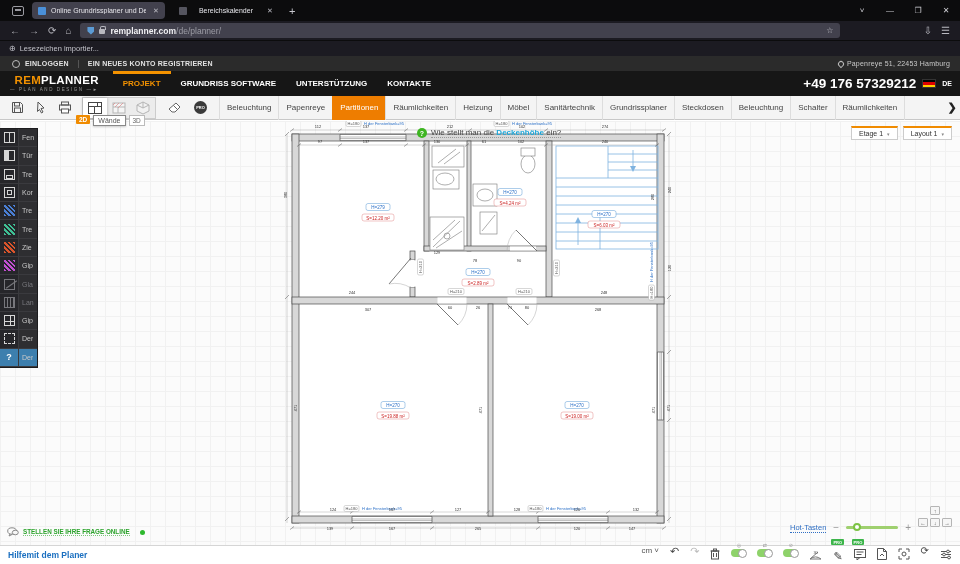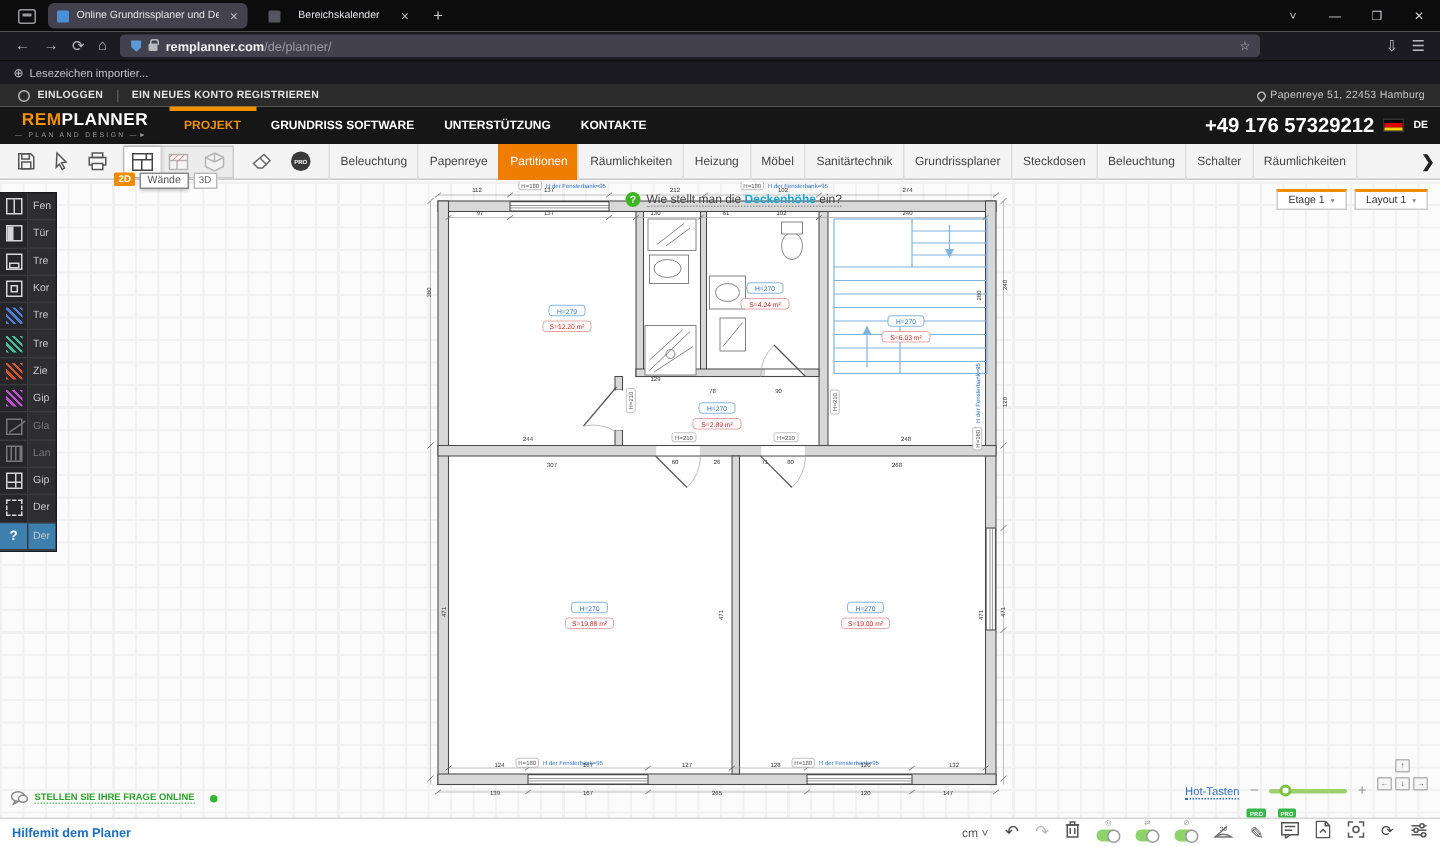--- a/index.html
+++ b/index.html
@@ -94,21 +94,21 @@
 .side-row .lbl{font-size:7px;color:#c8c8c8;padding-left:3px;overflow:hidden;white-space:nowrap;}
 .side-row.disabled .lbl{color:#77777c;}
 .side-row.active{background:#3d7fae;}
 .side-row.active .icell{background:#3d7fae;color:#fff;font-weight:bold;font-size:9px;}
 .si{width:11px;height:11px;}
 .si-line{border:1px solid #d6d6d6;position:relative;}
 .si-hatch{background-size:4px 4px;}
 
 .statusbar{position:absolute;left:0;bottom:0;width:960px;height:19px;background:#fff;border-top:1px solid #d5d5d5;display:flex;align-items:center;}
 .sb-help{margin-left:8px;font-size:8.5px;font-weight:bold;color:#1a6fc0;text-align:right;}
-.sb-right{margin-left:auto;display:flex;align-items:center;gap:11px;margin-right:8px;}
+.sb-right{margin-left:auto;display:flex;align-items:flex-start;gap:11px;margin-right:8px;}
 .sb-unit{font-size:8px;color:#555;}
 .sb-ic{font-size:11px;color:#444;line-height:1;}
 .sb-ic.dim{color:#bbb;}
 .toggle-wrap{display:flex;flex-direction:column;align-items:center;gap:1px;margin-top:-3px;}
 .toggle-wrap .tico{font-size:5px;color:#999;line-height:1;}
 .toggle{width:15px;height:8px;background:#8ed26a;border-radius:4px;position:relative;}
 .toggle:after{content:"";position:absolute;right:-1px;top:0px;width:7px;height:7px;background:#fff;border:1px solid #999;border-radius:50%;}
 .probox{position:relative;}
 .probox .prob{position:absolute;top:-7px;left:-2px;background:#3cb54a;color:#fff;font-size:4px;font-weight:bold;padding:.5px 2px;border-radius:1px;}
 </style>

